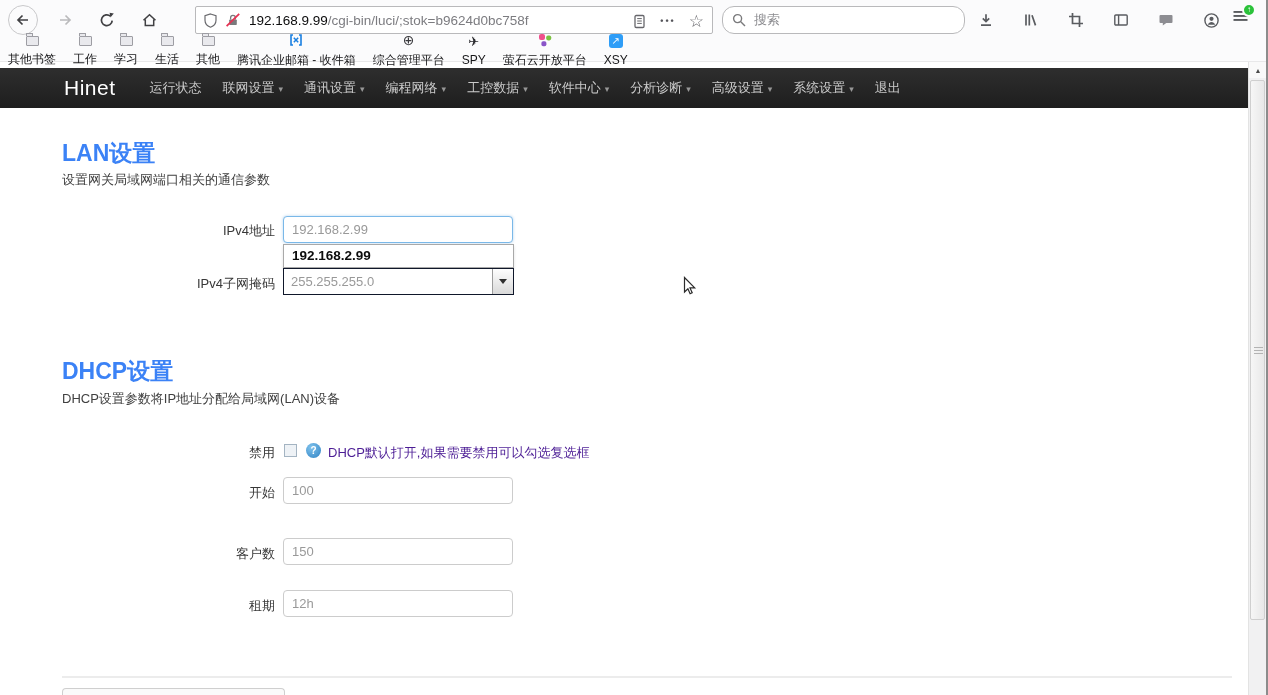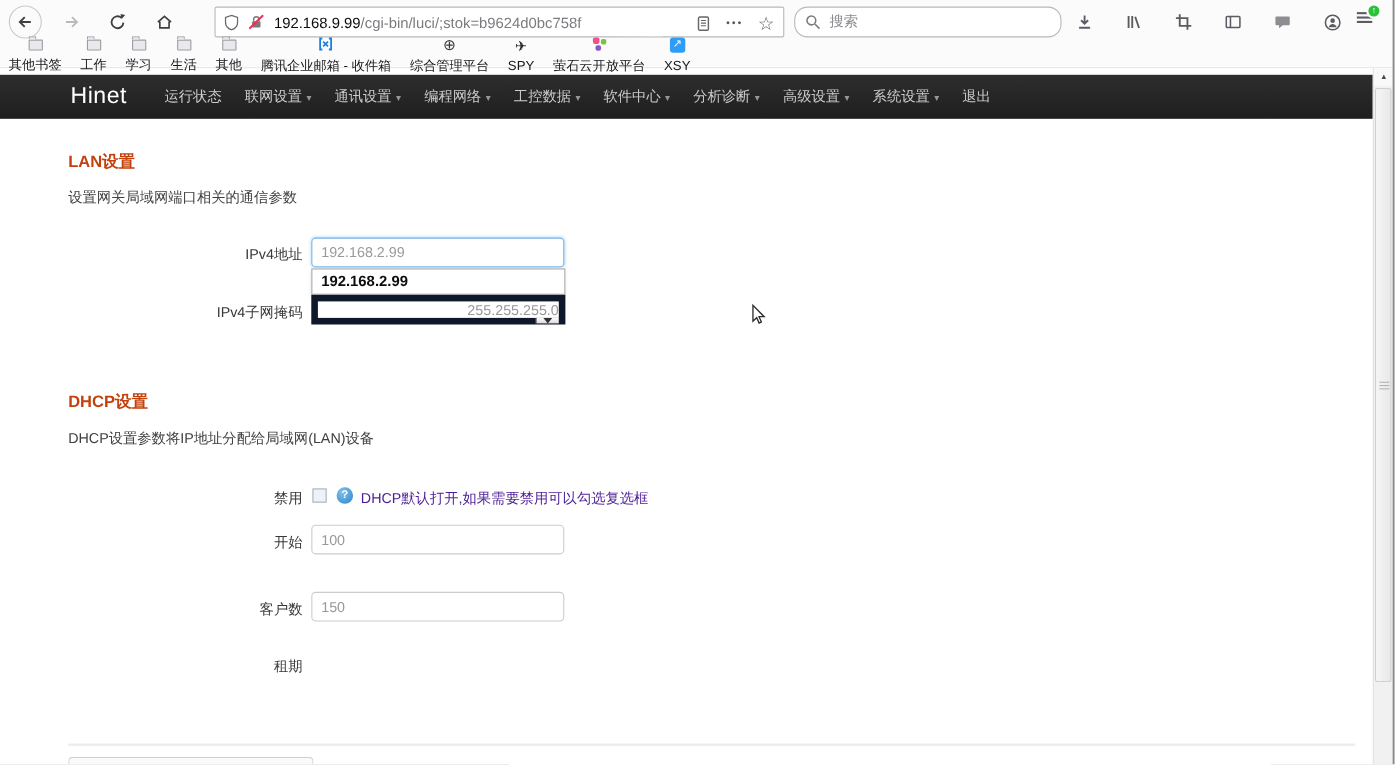--- a/index.html
+++ b/index.html
@@ -56,37 +56,37 @@
   .sitenav {
     position:absolute; top:68px; left:0; width:1248px; height:40px;
     background:linear-gradient(#2e2e2e,#1e1e1e);
     display:flex; align-items:center;
   }
   .brand { margin-left:64px; color:#fff; font-size:21px; letter-spacing:.5px; }
   .navitems { margin-left:34px; display:flex; align-items:center; gap:21px; }
   .navitem { font-size:13px; color:#cbcbcb; white-space:nowrap; cursor:default; }
   .caret { font-size:9px; color:#979797; margin-left:4px; }
   
-  .sec-title { position:absolute; left:62px; color:#c2410c; font-size:15px; font-weight:bold; }
+  .sec-title { position:absolute; left:62px; color:#3b82f6; font-size:23px; font-weight:bold; }
   .sec-sub { position:absolute; left:62px; font-size:13px; color:#404040; }
   .flabel { position:absolute; left:62px; width:213px; text-align:right; font-size:13px; color:#383838; }
   .tinput {
     position:absolute; left:283px; width:230px; height:27px; border:1px solid #ccc; border-radius:4px;
     font-size:13px; color:#999; padding:0 8px; font-family:inherit; background:#fff; outline:none;
   }
   .tinput::placeholder { color:#999; opacity:1; }
   .tinput.focused { border-color:#7ab8e8; box-shadow:0 0 3px rgba(90,160,220,.45); }
   .suggestbox {
     position:absolute; left:283px; top:244px; width:231px; height:24px; background:#fff;
     border:1px solid #a9a9a9; box-shadow:0 2px 3px rgba(0,0,0,.12);
     font-size:13.5px; font-weight:bold; color:#0c0c0c; line-height:22px; padding-left:8px;
   }
   .selectbox {
     position:absolute; left:283px; top:268px; width:231px; height:27px; background:#fff;
-    border:6px solid #0f172a; display:flex; align-items:flex-end;flex-direction:column;
+    border:1px solid #0f172a; display:flex; align-items:center;
   }
   .selectbox .val { flex:1; font-size:13px; color:#999; padding-left:7px; }
   .selbtn { width:21px; height:25px; border-left:1px solid #9c9c9c;
     background:linear-gradient(#fefefe,#d9d9d9); display:flex; align-items:center; justify-content:center; }
   .selbtn .tri { width:0; height:0; border-left:4px solid transparent; border-right:4px solid transparent; border-top:5px solid #2f2f2f; }
   .checkbox { position:absolute; left:284px; top:444px; width:13px; height:13px;
     background:#eef2f6; border:1px solid #a4b4c2; }
   .helpicon { position:absolute; left:306px; top:443px; width:15px; height:15px; border-radius:50%;
     background:radial-gradient(circle at 35% 30%, #7fc2ec, #2f82c4); color:#fff; font-size:10px;
     font-weight:bold; text-align:center; line-height:15px; }
@@ -325,20 +325,21 @@
   <span class="helpicon">?</span>
   <span class="hint">DHCP默认打开,如果需要禁用可以勾选复选框</span>
 
   <div class="flabel" style="top:484px">开始</div>
   <input class="tinput" style="top: 477px;" placeholder="100">
 
   <div class="flabel" style="top:545px">客户数</div>
   <input class="tinput" style="top: 538px;" placeholder="150">
 
   <div class="flabel" style="top:597px">租期</div>
+  <input class="tinput" style="top: 590px;" placeholder="12h">
 
   <div class="divider"></div>
   <div class="partialbox"></div>
 
   <div class="scrollbar">
     <div class="sb-up">▲</div>
     <div class="sb-thumb">
       <div class="sb-grip">
           <div></div>
           <div></div>

